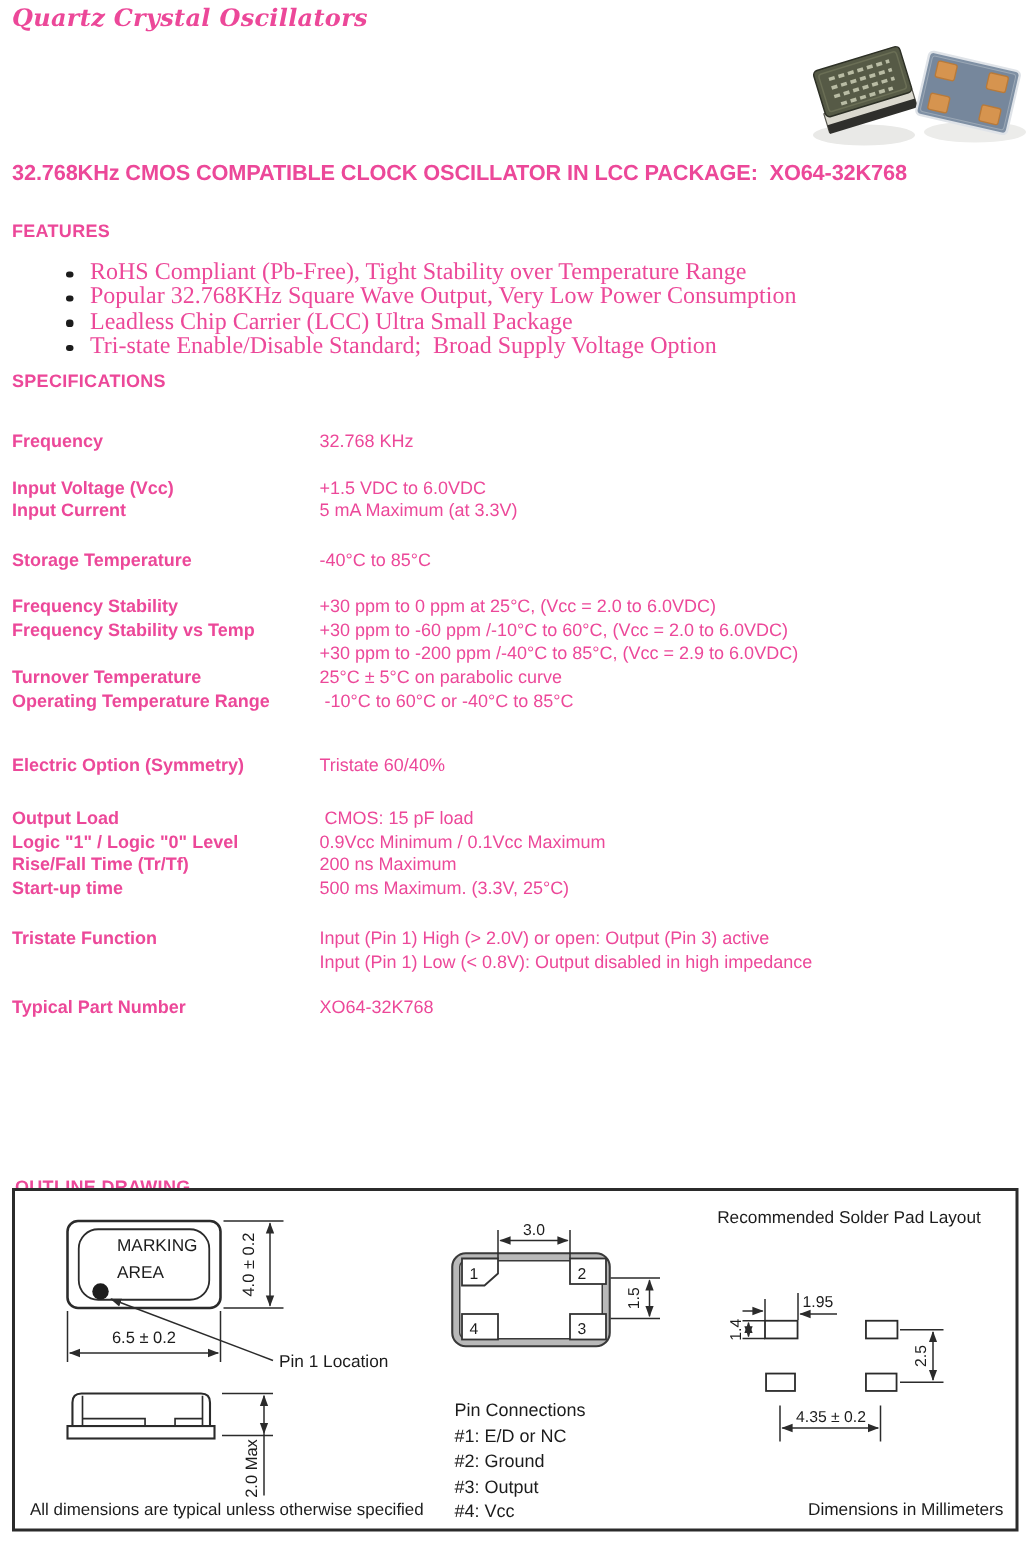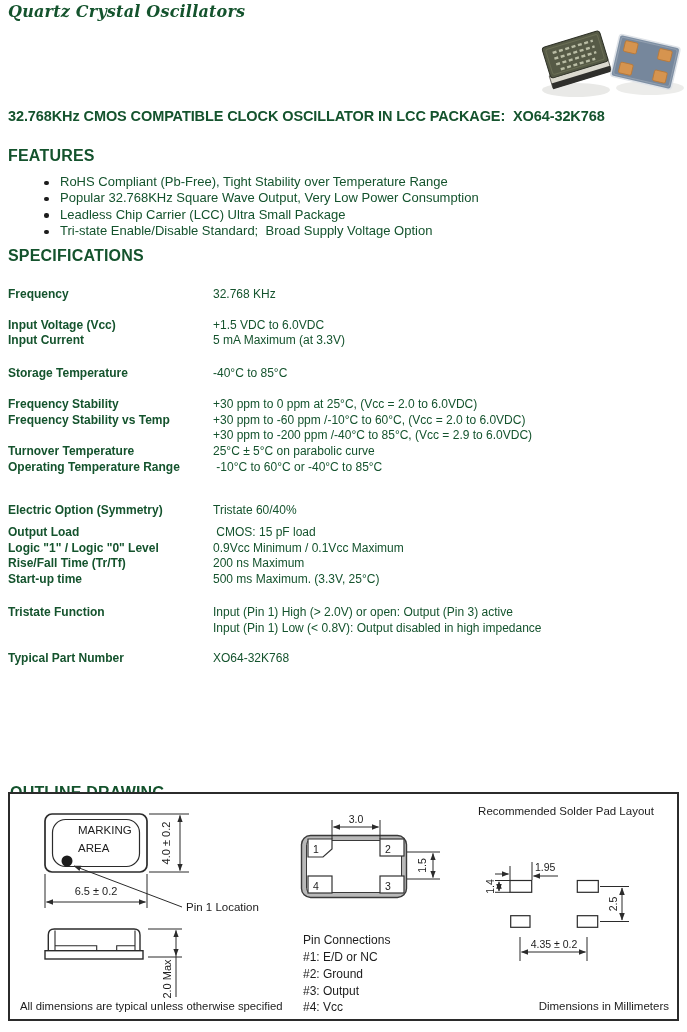--- a/index.html
+++ b/index.html
@@ -1,32 +1,32 @@
 <!DOCTYPE html>
 <html><head>
 <meta charset="utf-8">
 <style>
   html,body{margin:0;padding:0;background:#ffffff;}
   #page{position:relative;width:687px;height:1032px;background:#ffffff;overflow:hidden;
-        font-family:"Liberation Sans",sans-serif;color:#14532d;}
+        font-family:"Liberation Sans",sans-serif;color:#ec4899;}
   .abs{position:absolute;}
   .pre{white-space:pre-wrap;}
   #brand{left:8px;top:2px;font-family:"DejaVu Serif",serif;font-style:italic;font-weight:bold;
          font-size:16px;letter-spacing:.2px;}
   #doc-title{left:8px;top:108px;width:672px;font-size:14.5px;font-weight:bold;letter-spacing:-.1px;}
-  .sect-head{font-size:16px;font-weight:bold;letter-spacing:.2px;}
+  .sect-head{font-size:12px;font-weight:bold;letter-spacing:.2px;}
   #features-head{left:8px;top:147px;}
   #specs-head{left:8px;top:247px;}
   #outline-head{left:10px;top:784px;}
-  #features-list{left:42px;top:174px;width:600px;font-size:13px;}
+  #features-list{left:42px;top:174px;width:600px;font-size:16px;font-family:Liberation Serif, serif;}
   .feat{position:relative;padding-left:18px;line-height:16.4px;}
   .feat .blt{position:absolute;left:2px;top:6.5px;width:4.5px;height:4.5px;border-radius:50%;background:#1c1c1c;}
   #spec-table{left:8px;top:287px;width:671px;font-size:12px;}
   .spec-group{margin:0;}
-  .m15{margin-top:15px;} .m17{margin-top:17px;} .m12{margin-top:28px;} .m19{margin-top:6px;}
+  .m15{margin-top:15px;} .m17{margin-top:17px;} .m12{margin-top:28px;} .m19{margin-top:19px;}
   .spec-row{display:flex;line-height:15.7px;}
   .spec-label{width:205px;flex:0 0 205px;font-weight:bold;}
   .spec-value{flex:1;}
   #drawing-box{left:8px;top:792px;width:667px;height:225px;border:2px solid #2b2b2b;background:#fff;}
   svg text{font-family:"Liberation Sans",sans-serif;fill:#1c1c1c;}
   .ln{stroke:#2b2b2b;fill:none;}
 </style>
 </head>
 <body>
 

